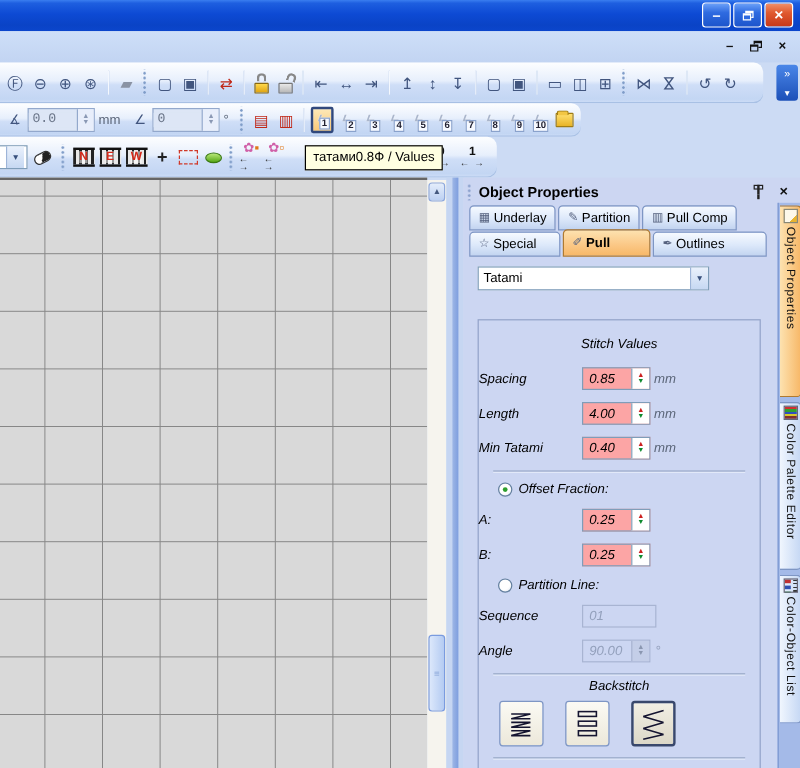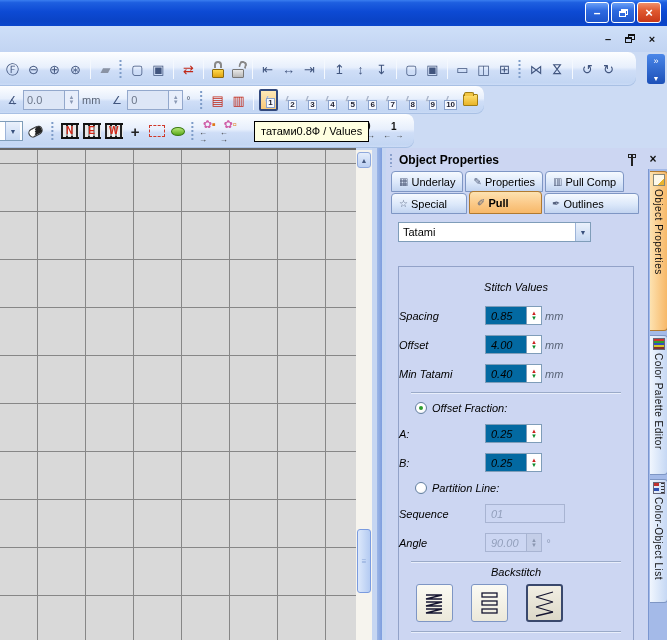--- a/index.html
+++ b/index.html
@@ -45,21 +45,21 @@
   .row1 .tchunk { width:636px; }
   .overflow { position:absolute; right:2px; top:2px; width:18px; height:30px; border-radius:3px;
     background:linear-gradient(180deg,#4a86e8,#1c50b8); color:#fff; font-size:9px;
     display:flex; flex-direction:column; align-items:center; justify-content:space-between; padding:2px 0; }
   .row2 { top:86px; height:28px; width:667px; }
   .row2 .tchunk { width:484px; }
   .row3 { top:114px; height:34px; width:667px; }
   .row3 .tchunk { width:414px; }
 
   .tfield { display:flex; align-items:center; height:20px; background:#dde6f6; border:1px solid #93a8cc; }
-  .tfield .val { width:40px; padding:0 3px; color:#6b7689; background:#dde6f6; }
+  .tfield .val { width:40px; padding:0 3px; color:#6b7689; background:#dde6f6;font-family:Liberation Mono, monospace; }
   .spin2 { width:14px; height:18px; background:#e8eefb; border-left:1px solid #93a8cc;
     display:flex; flex-direction:column; align-items:center; justify-content:center; color:#8a98b4; font-size:6px; line-height:5px; }
   .unit { margin:0 6px 0 3px; color:#5a6578; }
 
   .lockwrap { position:relative; width:20px; height:22px; display:flex; align-items:flex-end; justify-content:center; }
   .lock-sh { position:absolute; top:3px; width:8px; height:7px; border:2px solid #888; border-bottom:none; border-radius:5px 5px 0 0; }
   .lock-b { width:12px; height:9px; background:linear-gradient(180deg,#ffd84a,#e0a410); border:1px solid #8a6a10; border-radius:1px; margin-bottom:2px; }
   .lock-b.gray { background:linear-gradient(180deg,#e8e8e8,#b8b8b8); border-color:#777; }
   .unlock .lock-sh { transform:translateX(5px) rotate(18deg); }
 
@@ -126,21 +126,21 @@
     background:linear-gradient(180deg,#f6faff 0%,#dce8fa 55%,#c2d4f0 100%); font-size:11px; white-space:nowrap; }
   .tab .ticon { font-size:10px; color:#55617e; }
   .tab.active { background:linear-gradient(180deg,#fde2b0 0%,#fbc988 55%,#f7b868 100%); border-color:#b07a30; height:23px; margin-top:-2px; font-weight:bold; }
   .preset { position:absolute; left:12px; top:74px; width:193px; }
   .preset .ddown .dval { flex:1; }
 
   .group { position:absolute; left:12px; top:118px; width:236px; height:390px; border:1px solid #92a2c8; background:#ccd6f2; padding-top:14px;font-style:italic; }
   .gtitle { text-align:center; font-size:11px; margin-bottom:8px; }
   .prow { display:flex; align-items:center; height:29px; }
   .prow .lab { width:86px; text-align:left; padding-right:7px; }
-  .field { display:flex; width:57px; height:19px; border:1px solid #7f9db9; background:#0369a1; }
+  .field { display:flex; width:57px; height:19px; border:1px solid #7f9db9; background:#fca5a5; }
   .field .fval { flex:1; padding:3px 0 0 5px; font-size:11px; }
   .spinner { width:15px; border-left:1px solid #7f9db9; background:#fff; display:flex; flex-direction:column; align-items:center; justify-content:center; line-height:5px; font-size:6px; }
   .spinner .up { color:#cc2020; } .spinner .dn { color:#0e8a2e; }
   .field.disabled { background:#ccd6f2; border-color:#a8b4d2; }
   .field.disabled .fval { color:#93a0bc; }
   .field.disabled .spinner { background:#c4cee8; border-color:#a8b4d2; }
   .field.disabled .spinner .up,.field.disabled .spinner .dn { color:#8a96b0; }
   .gsep { height:1px; background:#9aaac8; box-shadow:0 1px 0 #e8eefb; margin:4px 12px 4px 12px; }
   .radiorow { display:flex; align-items:center; height:22px; padding-left:16px; gap:5px; }
   .radio { width:12px; height:12px; border-radius:50%; border:1px solid #64809f; background:radial-gradient(circle at 35% 30%,#fff 55%,#dde4ee); position:relative; }
@@ -389,21 +389,21 @@
       </div>
 
       <div class="tabs">
         <div class="tabrow">
           <span class="tab">
             <span class="ticon">▦</span>
             <span>Underlay</span>
           </span>
           <span class="tab">
             <span class="ticon">✎</span>
-            <span>Properties</span>
+            <span>Partition</span>
           </span>
           <span class="tab">
             <span class="ticon">▥</span>
             <span>Pull Comp</span>
           </span>
         </div>
         <div class="tabrow">
           <span class="tab" style="width:76px">
             <span class="ticon">☆</span>
             <span>Special</span>
@@ -434,21 +434,21 @@
           <span class="field">
             <span class="fval">0.85</span>
             <span class="spinner">
                 <span class="up">▲</span>
                 <span class="dn">▼</span>
               </span>
           </span>
           <span class="unit">mm</span>
         </div>
         <div class="prow">
-          <span class="lab">Offset</span>
+          <span class="lab">Length</span>
           <span class="field">
             <span class="fval">4.00</span>
             <span class="spinner">
                 <span class="up">▲</span>
                 <span class="dn">▼</span>
               </span>
           </span>
           <span class="unit">mm</span>
         </div>
         <div class="prow">
@@ -488,21 +488,21 @@
                 <span class="dn">▼</span>
               </span>
           </span>
         </div>
         <div class="radiorow">
           <span class="radio"></span>
           <span>Partition Line:</span>
         </div>
         <div class="prow">
           <span class="lab">Sequence</span>
-          <span class="field disabled" style="width:80px">
+          <span class="field disabled" style="width:62px">
             <span class="fval">01</span>
           </span>
         </div>
         <div class="prow">
           <span class="lab">Angle</span>
           <span class="field disabled">
             <span class="fval">90.00</span>
             <span class="spinner">
                 <span class="up">▲</span>
                 <span class="dn">▼</span>

